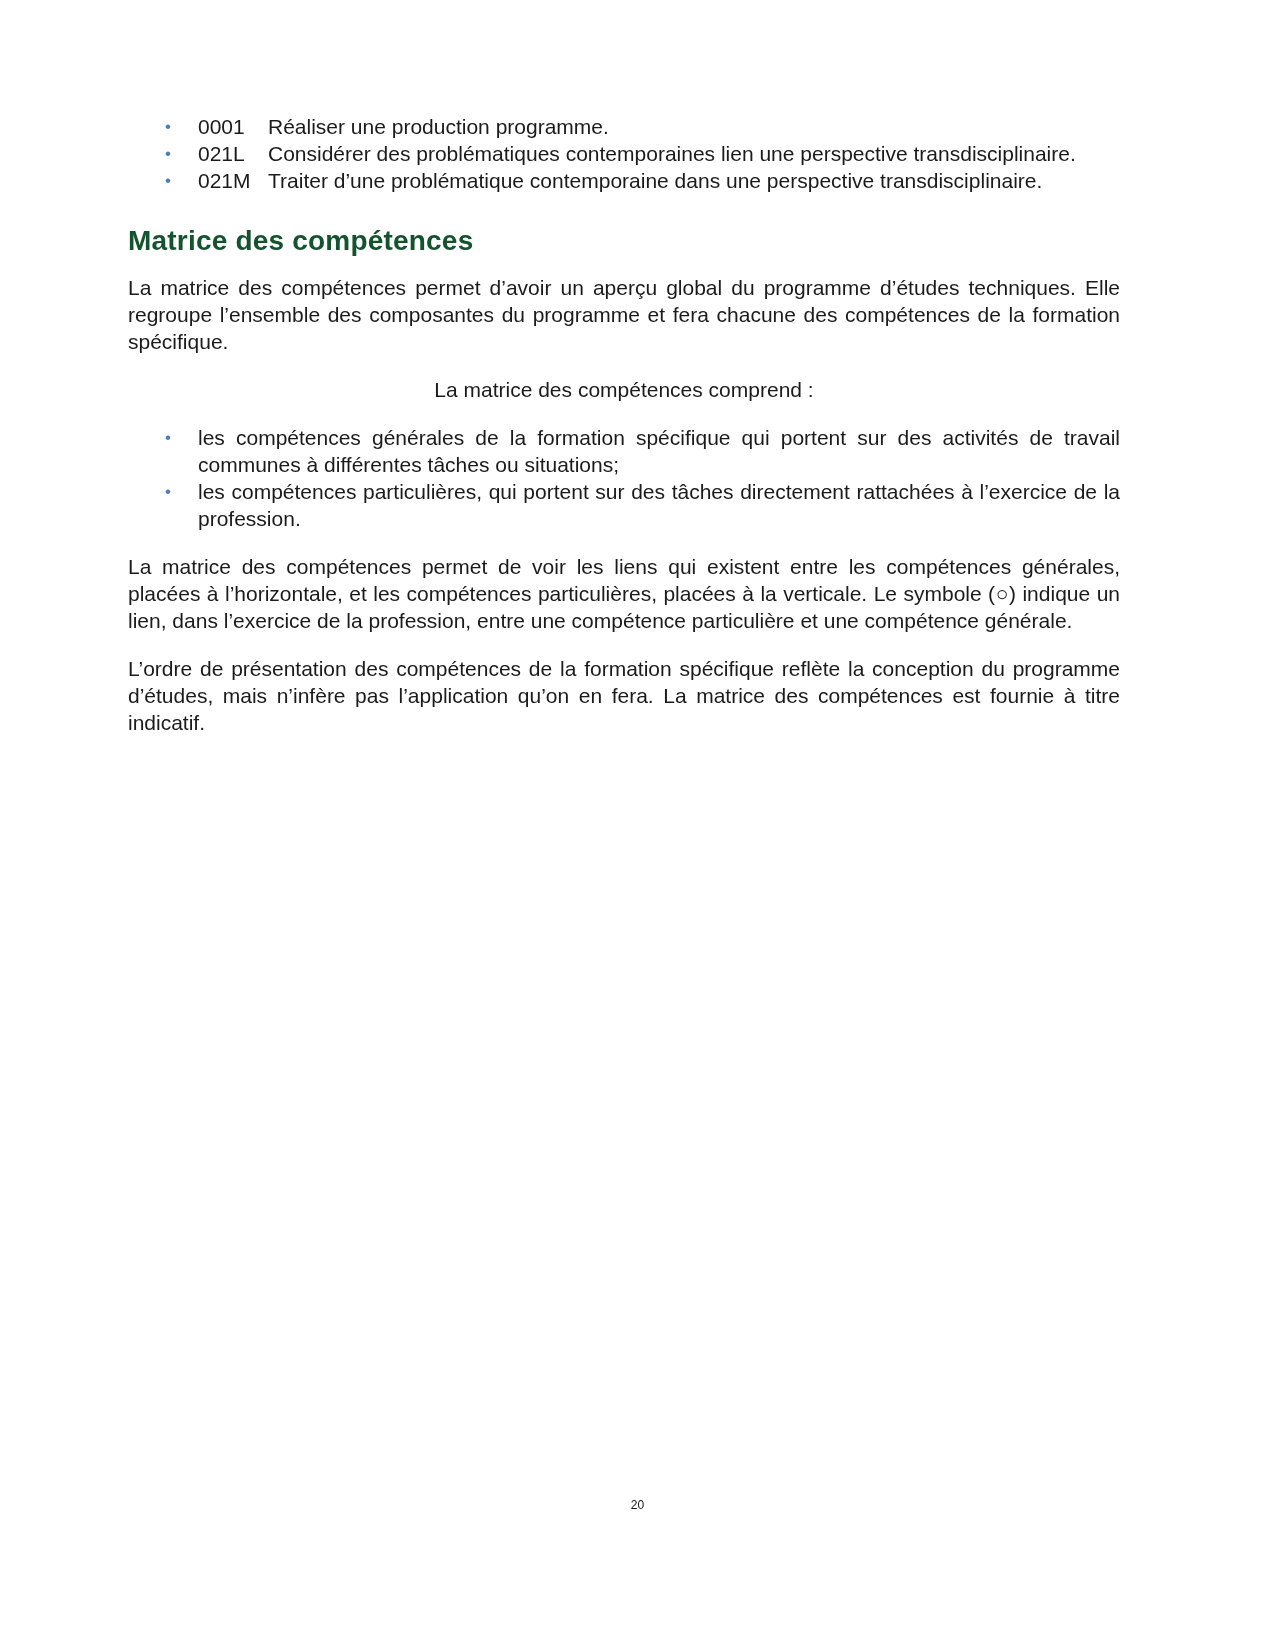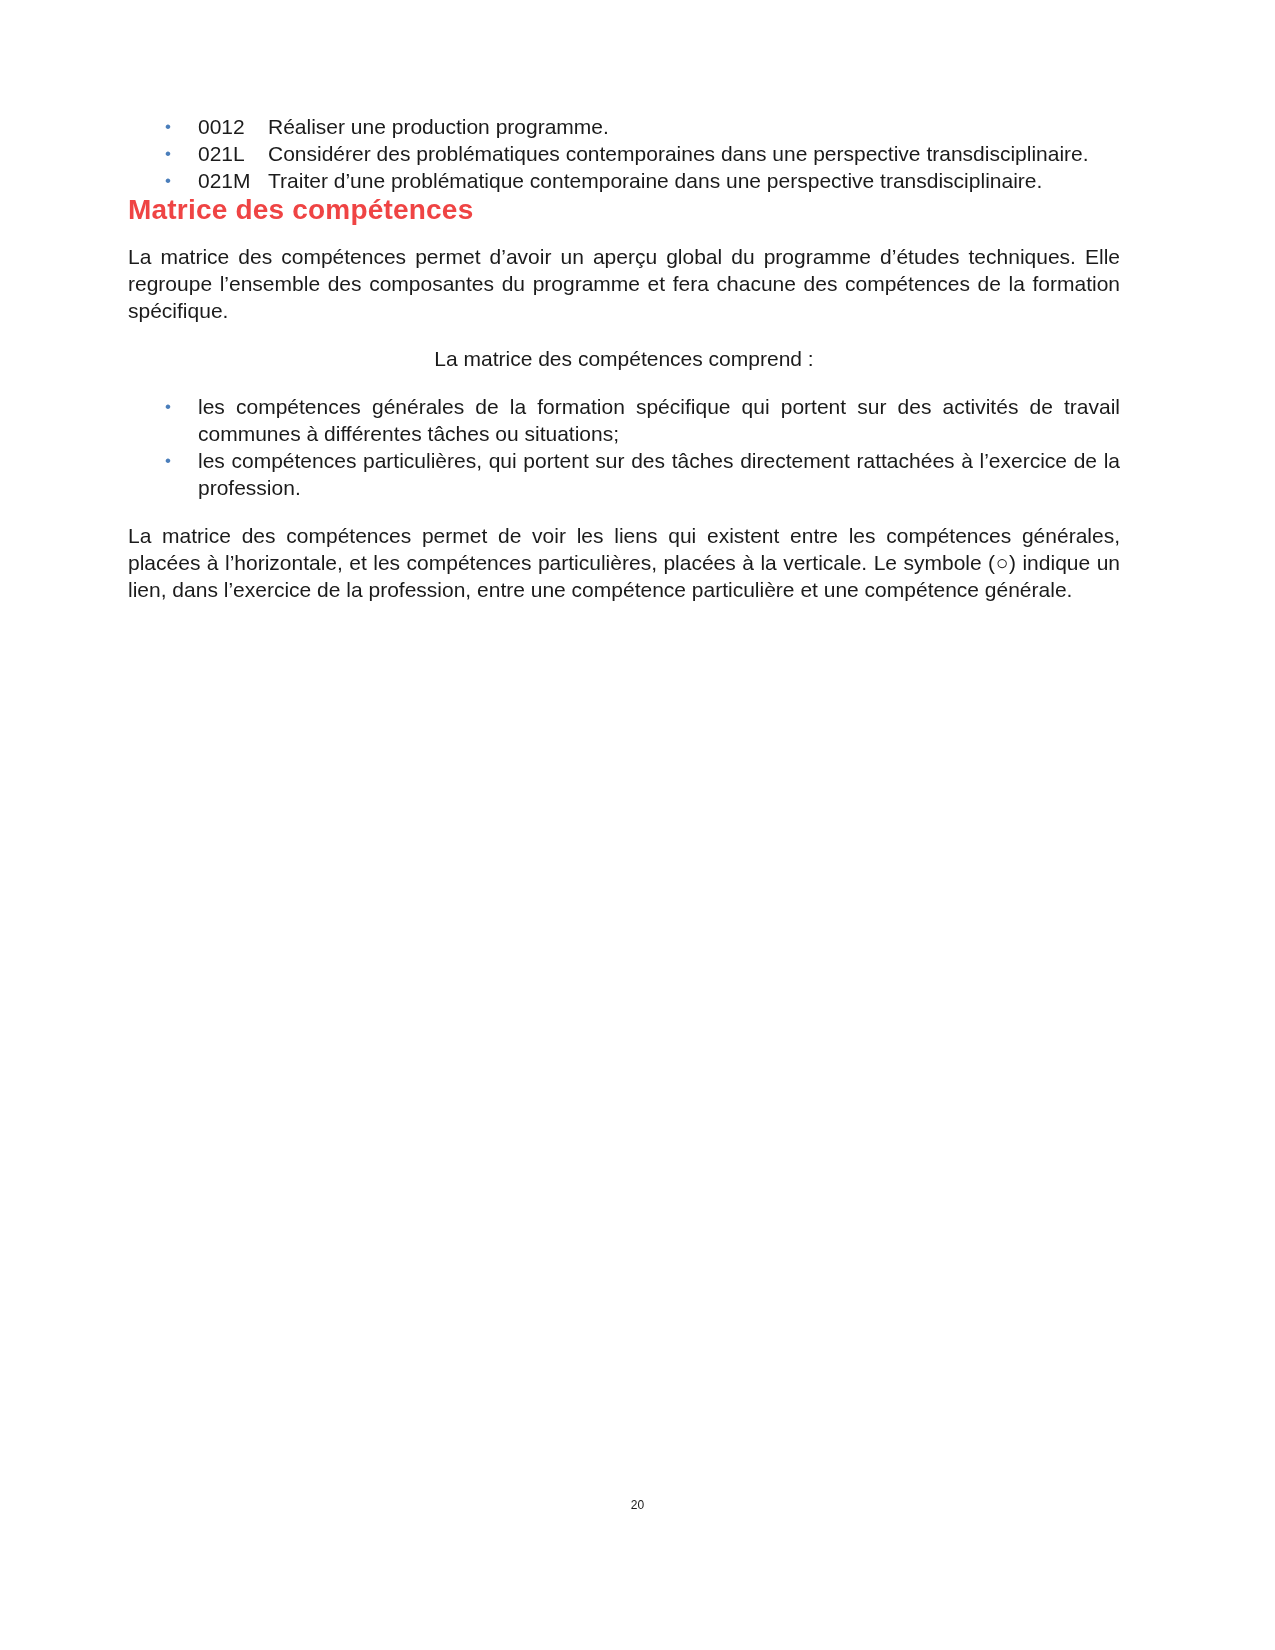--- a/index.html
+++ b/index.html
@@ -26,24 +26,25 @@
   .bullet {
     flex: 0 0 33px;
     color: #4a7ebb;
     font-size: 17px;
     line-height: 27px;
   }
   .code { flex: 0 0 70px; }
   .item-text { flex: 1 1 auto; }
   
   .section-heading {
-    color: #ef4444;
+    color: #14532d;
     font-size: 28px;
     line-height: 32px;
     font-weight: bold;
+    margin-top: 31px;
     margin-bottom: 17px;
     letter-spacing: 0.2px;
   }
   
   p.body-par {
     text-align: justify;
     margin-bottom: 21px;
   }
   p.intro-par {
     text-align: center;
@@ -66,27 +67,27 @@
   }
 </style>
 </head>
 <body>
 
 <div class="page">
 
   <div class="code-list">
     <div class="code-item">
       <span class="bullet">•</span>
-      <span class="code">0012</span>
+      <span class="code">0001</span>
       <span class="item-text">Réaliser une production programme.</span>
     </div>
     <div class="code-item">
       <span class="bullet">•</span>
       <span class="code">021L</span>
-      <span class="item-text">Considérer des problématiques contemporaines dans une perspective transdisciplinaire.</span>
+      <span class="item-text">Considérer des problématiques contemporaines lien une perspective transdisciplinaire.</span>
     </div>
     <div class="code-item">
       <span class="bullet">•</span>
       <span class="code">021M</span>
       <span class="item-text">Traiter d’une problématique contemporaine dans une perspective transdisciplinaire.</span>
     </div>
   </div>
 
   <h1 class="section-heading">Matrice des compétences</h1>
 
@@ -100,16 +101,17 @@
       <span class="item-text">les compétences générales de la formation spécifique qui portent sur des activités de travail communes à différentes tâches ou situations;</span>
     </div>
     <div class="bullet-item">
       <span class="bullet">•</span>
       <span class="item-text">les compétences particulières, qui portent sur des tâches directement rattachées à l’exercice de la profession.</span>
     </div>
   </div>
 
   <p class="body-par">La matrice des compétences permet de voir les liens qui existent entre les compétences générales, placées à l’horizontale, et les compétences particulières, placées à la verticale. Le symbole (○) indique un lien, dans l’exercice de la profession, entre une compétence particulière et une compétence générale.</p>
 
+  <p class="body-par">L’ordre de présentation des compétences de la formation spécifique reflète la conception du programme d’études, mais n’infère pas l’application qu’on en fera. La matrice des compétences est fournie à titre indicatif.</p>
 
 </div>
 
 <div class="footer">20</div>
 
 </body></html>

